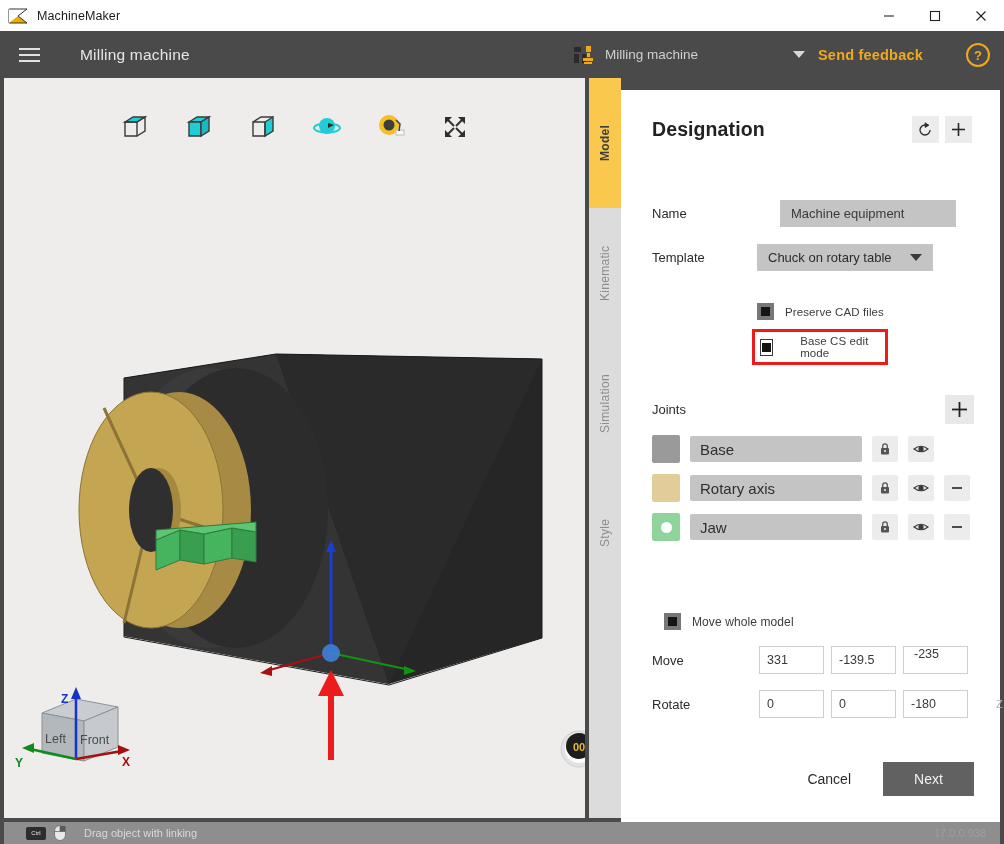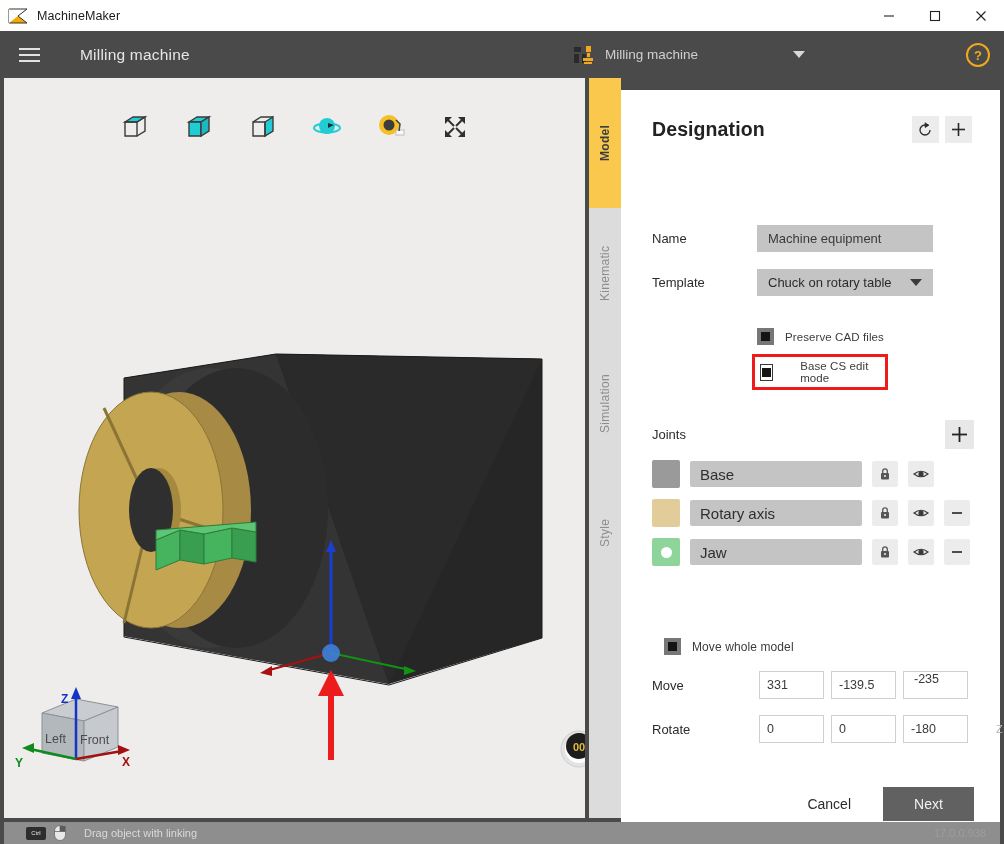--- a/index.html
+++ b/index.html
@@ -198,20 +198,21 @@
           <rect x="13" y="1" width="5" height="6" fill="#f0a91c"></rect>
           <rect x="14" y="8" width="3" height="4" fill="#f0a91c"></rect>
           <rect x="10" y="13" width="10" height="3" fill="#f0a91c"></rect>
           <rect x="11" y="17" width="8" height="2" fill="#f0a91c"></rect>
         </svg>
       </div>
       <div class="mach-label">Milling machine</div>
       <div class="caret-down"></div>
     </div>
 
+    <div class="feedback">Send feedback</div>
     <div class="help-btn">?</div>
   </div>
 
   <div class="viewport">
 
     <svg class="scene" viewBox="0 0 581 740">
 
       <g>
         <polygon points="120,300 272,276 538,281 385,606 120,558" fill="#2e2e2e"></polygon>
         <polygon points="272,276 538,281 538,560 385,606" fill="#262626"></polygon>
@@ -361,21 +362,21 @@
         </svg>
       </div>
       <div class="sq-btn">
         <svg width="15" height="15" viewBox="0 0 15 15">
           <line x1="7.5" y1="1" x2="7.5" y2="14" stroke="#2a2a2a" stroke-width="1.6"></line>
           <line x1="1" y1="7.5" x2="14" y2="7.5" stroke="#2a2a2a" stroke-width="1.6"></line>
         </svg>
       </div>
     </div>
 
-    <div class="row" style="margin-top:82px;">
+    <div class="row" style="margin-top:57px;gap:23px;">
       <div class="row-label">Name</div>
       <input class="txt-field" value="Machine equipment" style="">
     </div>
 
     <div class="row">
       <div class="row-label">Template</div>
       <div class="sel-field">
         <span>Chuck on rotary table</span>
         <span class="sel-caret"></span>
       </div>

